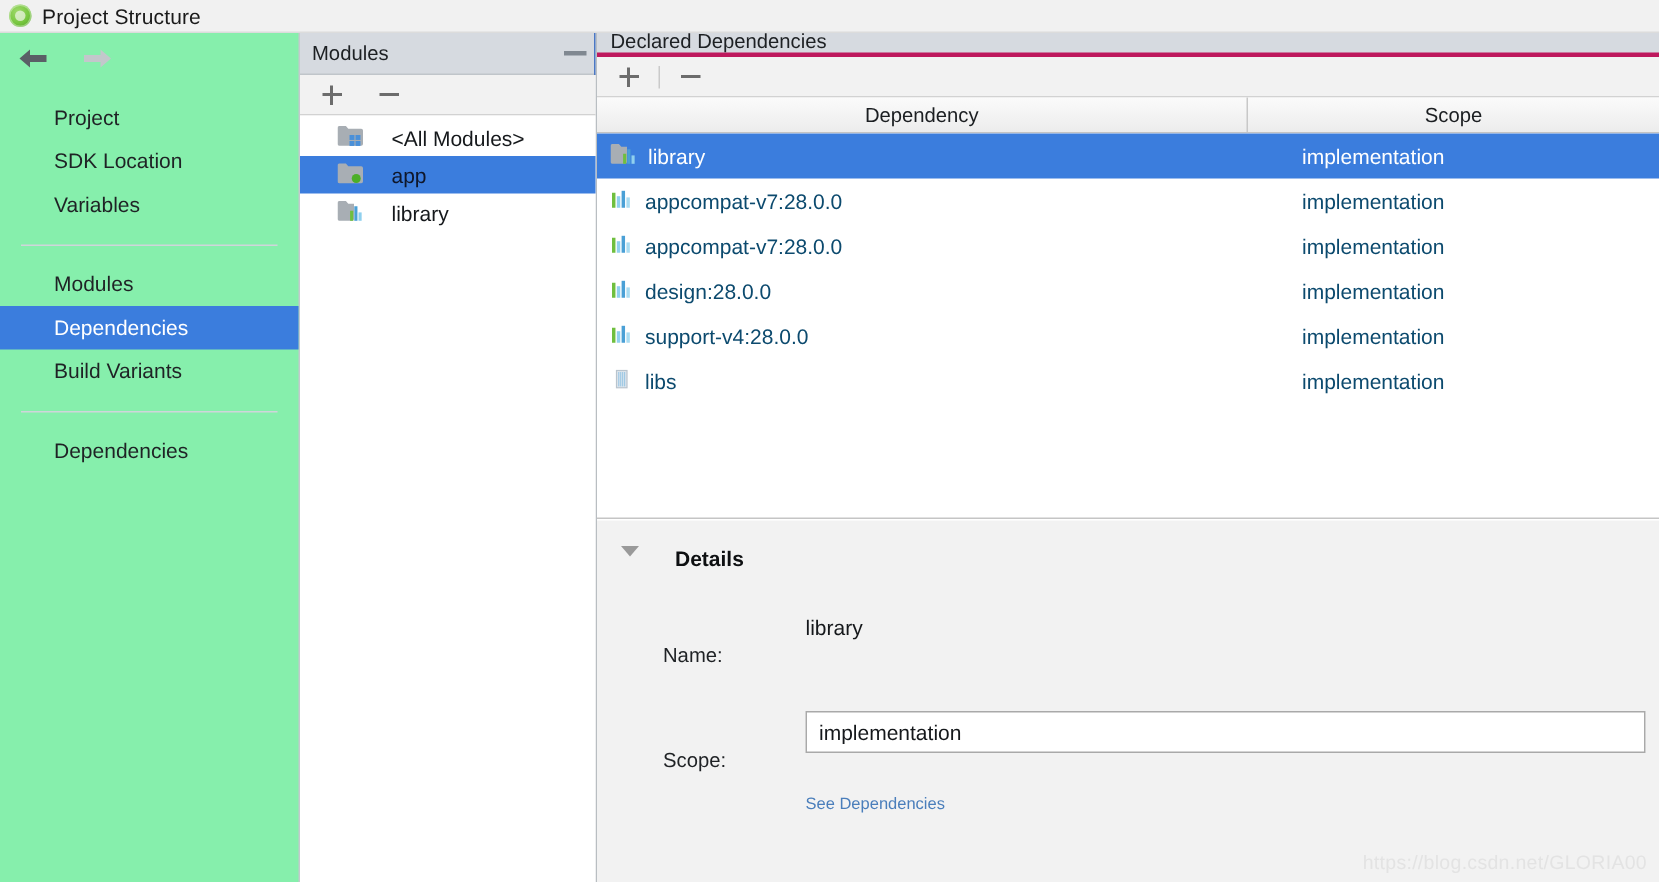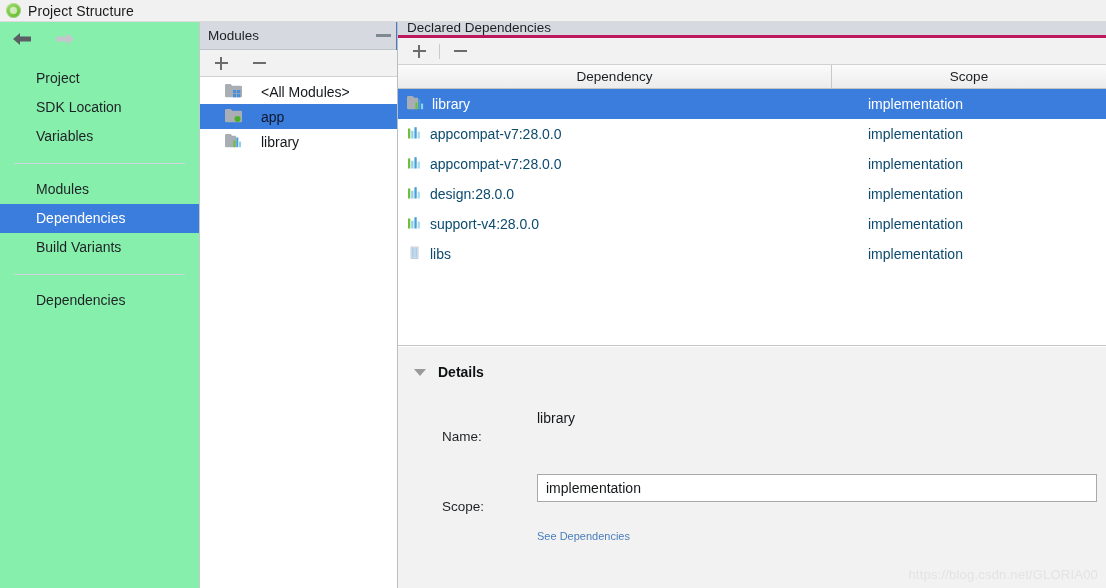--- a/index.html
+++ b/index.html
@@ -157,21 +157,21 @@
 
   #deps-table-body { flex: 0 0 auto; background: #ffffff; }
   #deps-spacer { flex: 1; background: #ffffff; border-bottom: 1px solid #c5c5c5; }
 
   
   #details {
     flex: 0 0 242px; background: #f2f2f2;
     border-top: 1px solid #ffffff; position: relative;
   }
   #details-head {
-    display: flex; align-items: center; gap: 12px;
+    display: flex; align-items: flex-start; gap: 24px;
     padding: 17px 0 0 16px;
   }
   #details-caret {
     width: 0; height: 0;
     border-left: 6px solid transparent; border-right: 6px solid transparent;
     border-top: 7px solid #9a9a9a;
   }
   #details-label { font-size: 14px; font-weight: bold; color: #0e1012; }
 
   .detail-row {

